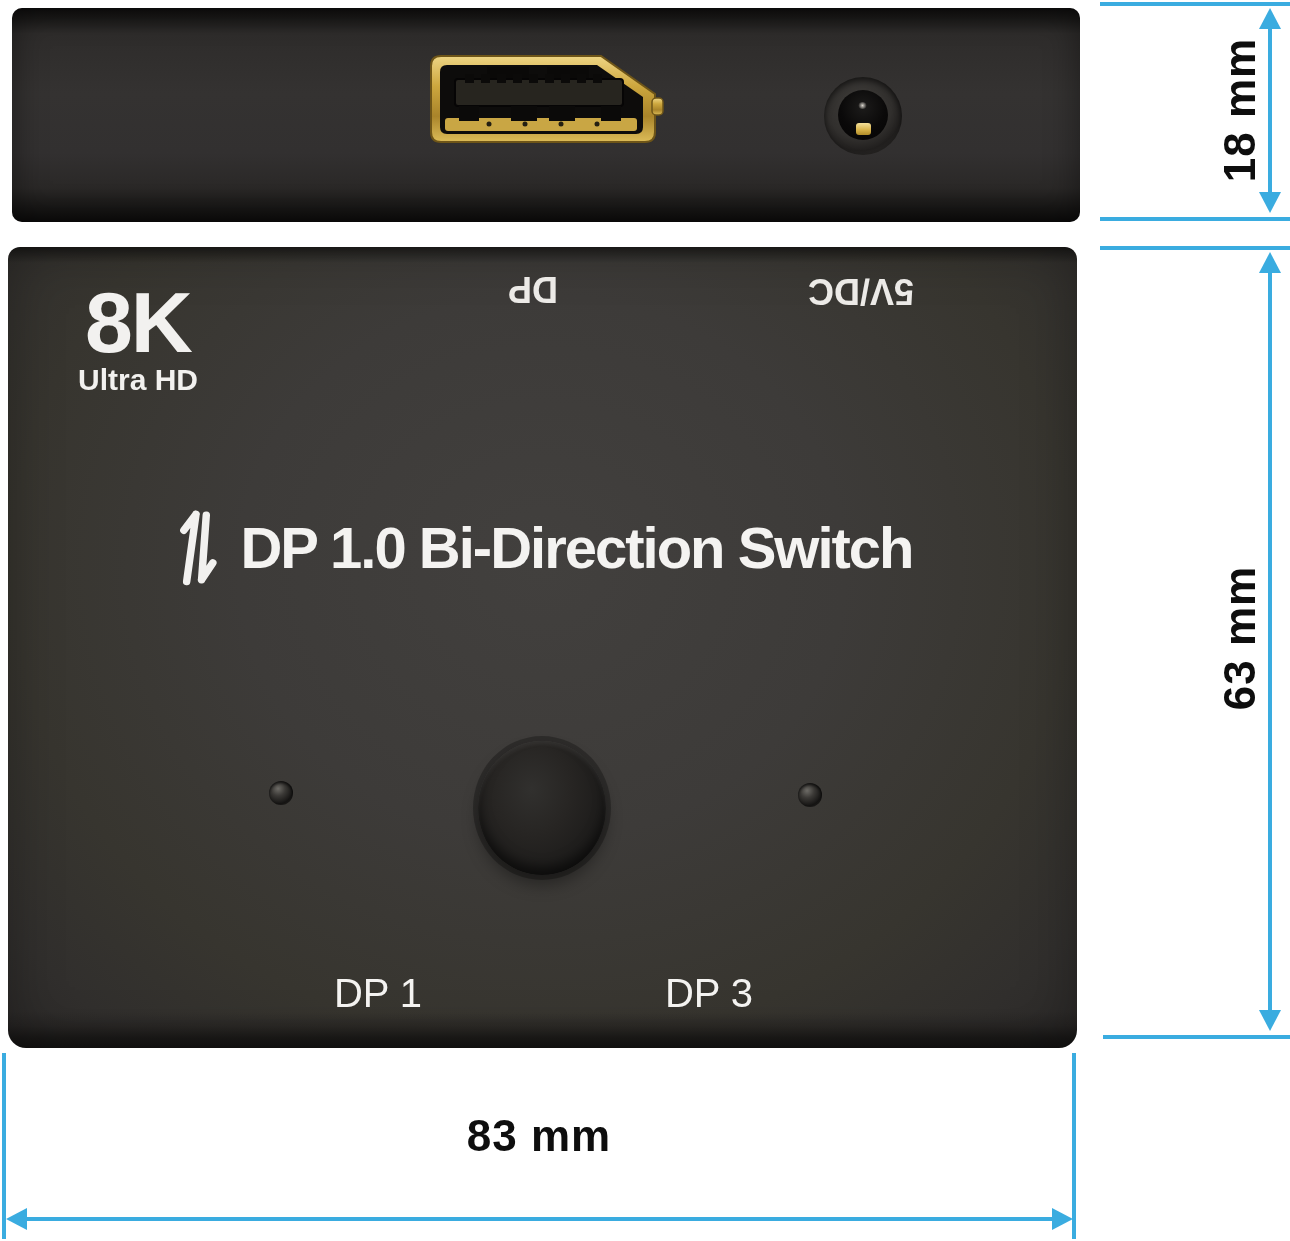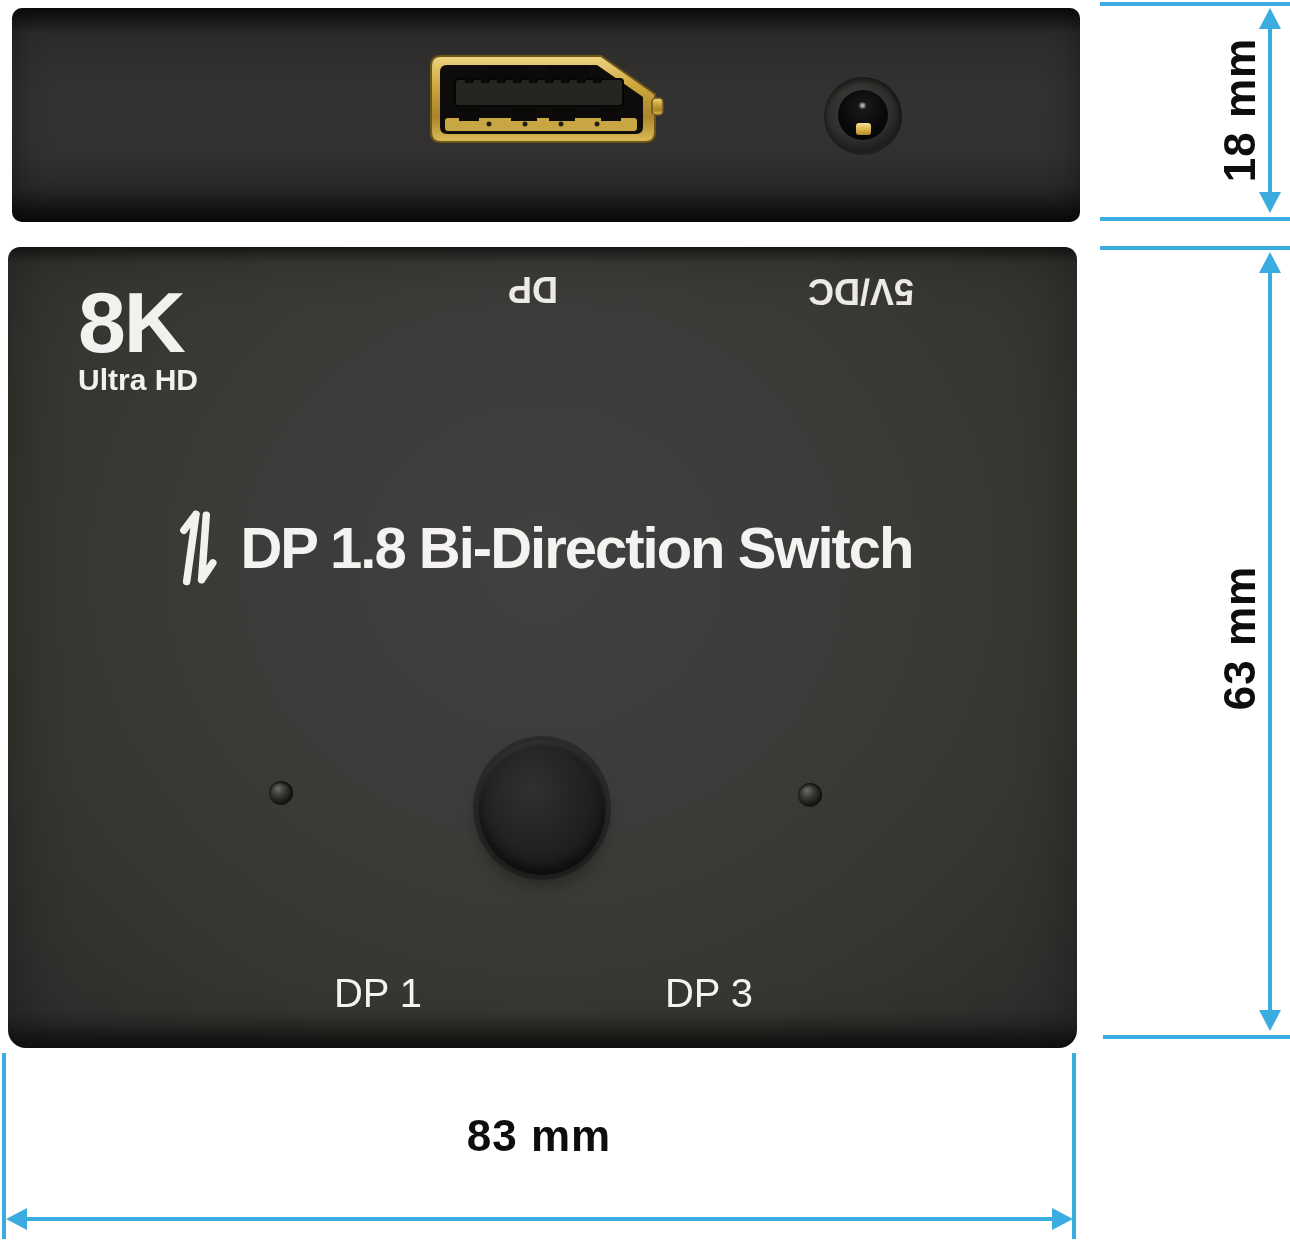--- a/index.html
+++ b/index.html
@@ -35,21 +35,21 @@
   .front-view{
     position:absolute;left:8px;top:247px;width:1069px;height:801px;
     border-radius:12px 12px 18px 18px;
     background:
       linear-gradient(180deg,rgba(0,0,0,.5) 0px,rgba(0,0,0,0) 16px),
       linear-gradient(0deg,#141312 0px,rgba(22,21,20,.85) 10px,rgba(32,30,29,.5) 22px,rgba(0,0,0,0) 36px),
       radial-gradient(ellipse at 50% 40%,#42403e 0%,#3d3b39 40%,#37352f 70%,#312f2d 88%,#2b2928 100%);
     box-shadow:inset 0 0 55px rgba(0,0,0,.3);
     color:#f2f1ef;
   }
-  .badge-8k{position:absolute;left:70px;top:32px;line-height:1;}
+  .badge-8k{position:absolute;left:70px;top:32px;line-height:1;text-align:center;}
   .badge-8k .big{font-size:86px;font-weight:bold;letter-spacing:-2px;}
   .badge-8k .small{font-size:30px;font-weight:bold;margin-top:0;letter-spacing:0px;}
   .flip-label{
     position:absolute;transform:translate(-50%,-50%) rotate(180deg);
     font-size:36px;font-weight:bold;white-space:nowrap;color:#eceae7;
   }
   .title-row{
     position:absolute;left:0;right:0;top:256px;height:88px;
     display:flex;align-items:center;justify-content:center;gap:20px;
   }
@@ -159,21 +159,21 @@
     </div>
 
     <div class="flip-label" style="left:525px;top:42px;">DP</div>
     <div class="flip-label" style="left:853px;top:44px;">5V/DC</div>
 
     <div class="title-row">
       <svg class="title-arrows" viewBox="0 0 50 90" xmlns="http://www.w3.org/2000/svg">
         <path d="M15,82 L25,10 M25,10 L12,27" fill="none" stroke="#f2f1ef" stroke-width="8" stroke-linecap="round" stroke-linejoin="round"></path>
         <path d="M36,11 L31,80 M31,80 L43,62" fill="none" stroke="#f2f1ef" stroke-width="8" stroke-linecap="round" stroke-linejoin="round"></path>
       </svg>
-      <div class="title-text">DP 1.8 Bi-Direction Switch</div>
+      <div class="title-text">DP 1.0 Bi-Direction Switch</div>
     </div>
 
     <div class="led led-left"></div>
     <div class="led led-right"></div>
 
     <div class="select-button"></div>
 
     <div class="port-label left">DP 1</div>
     <div class="port-label right">DP 3</div>
   </div>

